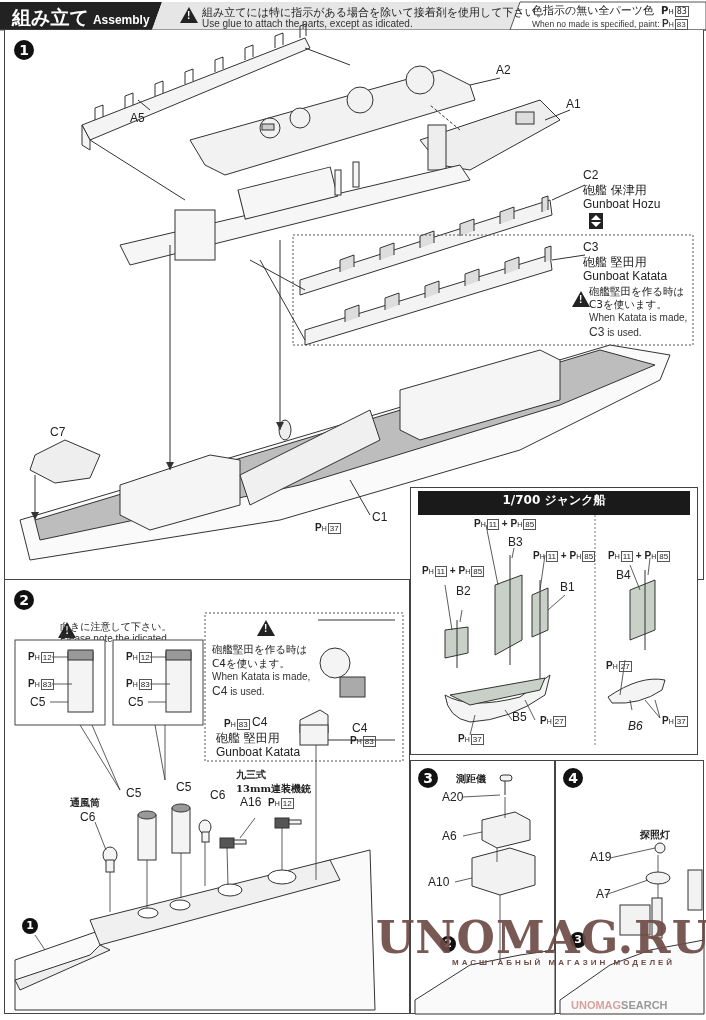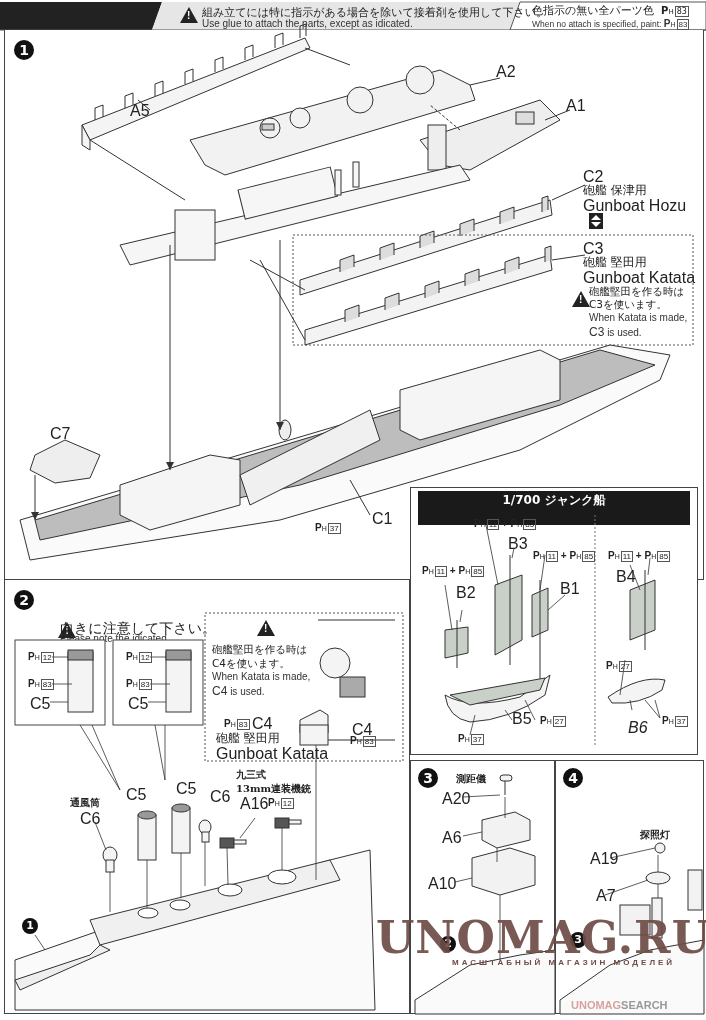--- a/index.html
+++ b/index.html
@@ -15,21 +15,21 @@
   #hdr-jp{left:202px;top:5px;font-size:11px;color:#222;font-family:"DejaVu Sans",sans-serif;}
   #hdr-en{left:202px;top:18px;font-size:10px;color:#333;}
   #hdr-color-jp{left:532px;top:3px;font-size:11px;font-family:"DejaVu Sans",sans-serif;}
   #hdr-color-en{left:532px;top:18px;font-size:8.5px;color:#333;}
   .ph{font-weight:bold;font-size:10px;white-space:nowrap;}
   .ph sub{font-size:7px;vertical-align:baseline;font-weight:normal;}
   .ph .box{display:inline-block;border:1px solid #555;font-size:8px;font-weight:normal;padding:0 1px;line-height:9px;margin-left:1px;}
   
   .panel{position:absolute;border:1.5px solid #444;box-sizing:border-box;background:#fff;}
   .step{position:absolute;width:20px;height:20px;border-radius:50%;background:#111;color:#fff;font-weight:bold;font-size:14px;text-align:center;line-height:20px;font-family:"DejaVu Sans",sans-serif;}
-  .lbl{position:absolute;font-size:16px;color:#222;white-space:nowrap;}
+  .lbl{position:absolute;font-size:12px;color:#222;white-space:nowrap;}
   .lbl-jp{position:absolute;font-size:12px;color:#222;white-space:nowrap;font-family:"DejaVu Sans",sans-serif;}
   .lbl-sm{position:absolute;font-size:10.5px;color:#333;white-space:nowrap;}
   .lbl-b{position:absolute;font-size:10px;font-weight:bold;white-space:nowrap;font-family:"DejaVu Serif",serif;}
   svg{position:absolute;left:0;top:0;}
   #junk-title{position:absolute;background:#1a1a1a;color:#fff;text-align:center;font-size:12px;font-weight:bold;font-family:"DejaVu Sans",sans-serif;}
   #wm{position:absolute;left:376px;top:912px;font-family:"DejaVu Serif",serif;font-size:44px;font-weight:bold;color:#6e4b46;letter-spacing:1px;opacity:.92;}
   #wm-sub{position:absolute;left:452px;top:958px;font-size:8px;letter-spacing:3px;color:#6e4b46;font-weight:bold;}
   #hs{position:absolute;left:571px;top:999px;font-size:11px;font-weight:bold;color:#d9a0a0;}
   #hs .s{color:#999;}
 </style>
@@ -39,25 +39,26 @@
 
 
 
 <div id="hdr" class="abs">
   <svg width="706" height="32">
     <polygon points="0,2 162,2 152,30 0,30" fill="#222"></polygon>
     <polygon points="162,2 520,2 510,30 152,30" fill="#e6e6e6"></polygon>
     <polygon points="520,2 706,2 706,30 510,30" fill="#fff" stroke="#555" stroke-width="1"></polygon>
     <line x1="0" y1="30" x2="706" y2="30" stroke="#555" stroke-width="1"></line>
   </svg>
+  <div id="hdr-title" class="abs"><span>組み立て</span><span class="en">Assembly</span></div>
   <span id="hdr-warn" class="abs warn"></span>
   <div id="hdr-jp" class="abs">組み立てには特に指示がある場合を除いて接着剤を使用して下さい。</div>
   <div id="hdr-en" class="abs">Use glue to attach the parts, except as idicated.</div>
   <div id="hdr-color-jp" class="abs"><span>色指示の無い全パーツ色</span>&nbsp;&nbsp;<span class="ph"><span>P</span><sub>H</sub><span class="box">83</span></span></div>
-  <div id="hdr-color-en" class="abs"><span>When no attach is specified, paint:</span> <span class="ph"><span>P</span><sub>H</sub><span class="box">83</span></span></div>
+  <div id="hdr-color-en" class="abs"><span>When no made is specified, paint:</span> <span class="ph"><span>P</span><sub>H</sub><span class="box">83</span></span></div>
 </div>
 
 
 <div class="panel" style="left:4px;top:30px;width:700px;height:550px;border-top:none;"></div>
 <div class="step" style="left:14px;top:40px;">1</div>
 
 <svg width="706" height="580">
 
   <g fill="#f4f4f4" stroke="#333" stroke-width="1">
     <polygon points="82,125 305,38 310,48 90,140"></polygon>
@@ -134,21 +135,21 @@
     <polygon points="35,520 31,512 39,512"></polygon>
   </g>
 
   <g>
     <rect x="589" y="213" width="14" height="16" fill="#222"></rect>
     <polygon points="596,215 591,220 601,220" fill="#fff"></polygon>
     <polygon points="596,227 591,222 601,222" fill="#fff"></polygon>
   </g>
 </svg>
 
-<div class="lbl" style="left:130px;top:102px;text-align:right;">A5</div>
+<div class="lbl" style="left:130px;top:111px;text-align:right;">A5</div>
 <div class="lbl" style="left:496px;top:63px;">A2</div>
 <div class="lbl" style="left:566px;top:97px;">A1</div>
 <div class="lbl" style="left:50px;top:425px;">C7</div>
 <div class="lbl" style="left:372px;top:510px;">C1</div>
 <div class="abs ph" style="left:315px;top:522px;"><span>P</span><sub>H</sub><span class="box">37</span></div>
 
 <div class="lbl" style="left:583px;top:168px;">C2</div>
 <div class="lbl-jp" style="left:583px;top:182px;">砲艦 保津用</div>
 <div class="lbl" style="left:583px;top:197px;">Gunboat Hozu</div>
 
@@ -156,21 +157,21 @@
 <div class="lbl-jp" style="left:583px;top:254px;">砲艦 堅田用</div>
 <div class="lbl" style="left:583px;top:269px;">Gunboat Katata</div>
 <span class="abs warn" style="left:572px;top:291px;"></span>
 <div class="lbl-jp" style="left:589px;top:285px;font-size:10.5px;">砲艦堅田を作る時は</div>
 <div class="lbl-jp" style="left:589px;top:298px;font-size:10.5px;">C3を使います。</div>
 <div class="lbl-sm" style="left:589px;top:312px;font-size:10px;">When Katata is made,</div>
 <div class="lbl-sm" style="left:589px;top:325px;font-size:10px;"><span style="font-size:12px;">C3</span> <span>is used.</span></div>
 
 
 <div class="panel" style="left:410px;top:487px;width:288px;height:268px;"></div>
-<div id="junk-title" style="left:418px;top:491px;width:272px;height:34px;line-height:18px;">1/700 ジャンク船</div>
+<div id="junk-title" style="left:418px;top:491px;width:272px;height:24px;line-height:18px;">1/700 ジャンク船</div>
 <svg width="706" height="760">
   <line x1="595" y1="515" x2="595" y2="745" stroke="#777" stroke-dasharray="2,2"></line>
   <g stroke="#333" stroke-width="1">
 
     <polygon points="445,630 468,627 468,653 445,658" fill="#c8d0c8"></polygon>
     <line x1="457" y1="620" x2="457" y2="668"></line>
 
     <polygon points="495,585 522,575 522,640 495,655" fill="#c8d0c8"></polygon>
     <line x1="510" y1="555" x2="510" y2="665"></line>
 
@@ -217,21 +218,21 @@
 <div class="abs ph" style="left:608px;top:550px;"><span>P</span><sub>H</sub><span class="box">11</span> <span>+</span> <span>P</span><sub>H</sub><span class="box">85</span></div>
 <div class="lbl" style="left:616px;top:568px;">B4</div>
 <div class="abs ph" style="left:606px;top:660px;"><span>P</span><sub>H</sub><span class="box">27</span></div>
 <div class="abs ph" style="left:662px;top:715px;"><span>P</span><sub>H</sub><span class="box">37</span></div>
 <div class="lbl" style="left:628px;top:719px;font-style:italic;">B6</div>
 
 
 <div class="panel" style="left:4px;top:580px;width:406px;height:434px;border-top:none;"></div>
 <div class="step" style="left:14px;top:590px;">2</div>
 <span class="abs warn" style="left:36px;top:622px;"></span>
-<div class="lbl-jp" style="left:60px;top:620px;font-size:14px;">向きに注意して下さい。</div>
+<div class="lbl-jp" style="left:60px;top:620px;font-size:10px;">向きに注意して下さい。</div>
 <div class="lbl-sm" style="left:60px;top:633px;font-size:10px;">Please note the idicated.</div>
 
 <svg width="706" height="1020">
 
   <rect x="15" y="640" width="90" height="85" fill="#fff" stroke="#444"></rect>
   <rect x="113" y="640" width="90" height="85" fill="#fff" stroke="#444"></rect>
   <g fill="#f4f4f4" stroke="#333" stroke-width="1">
     <rect x="68" y="652" width="25" height="60"></rect>
       <rect x="68" y="650" width="25" height="10" fill="#999"></rect>
     <rect x="166" y="652" width="25" height="60"></rect>

